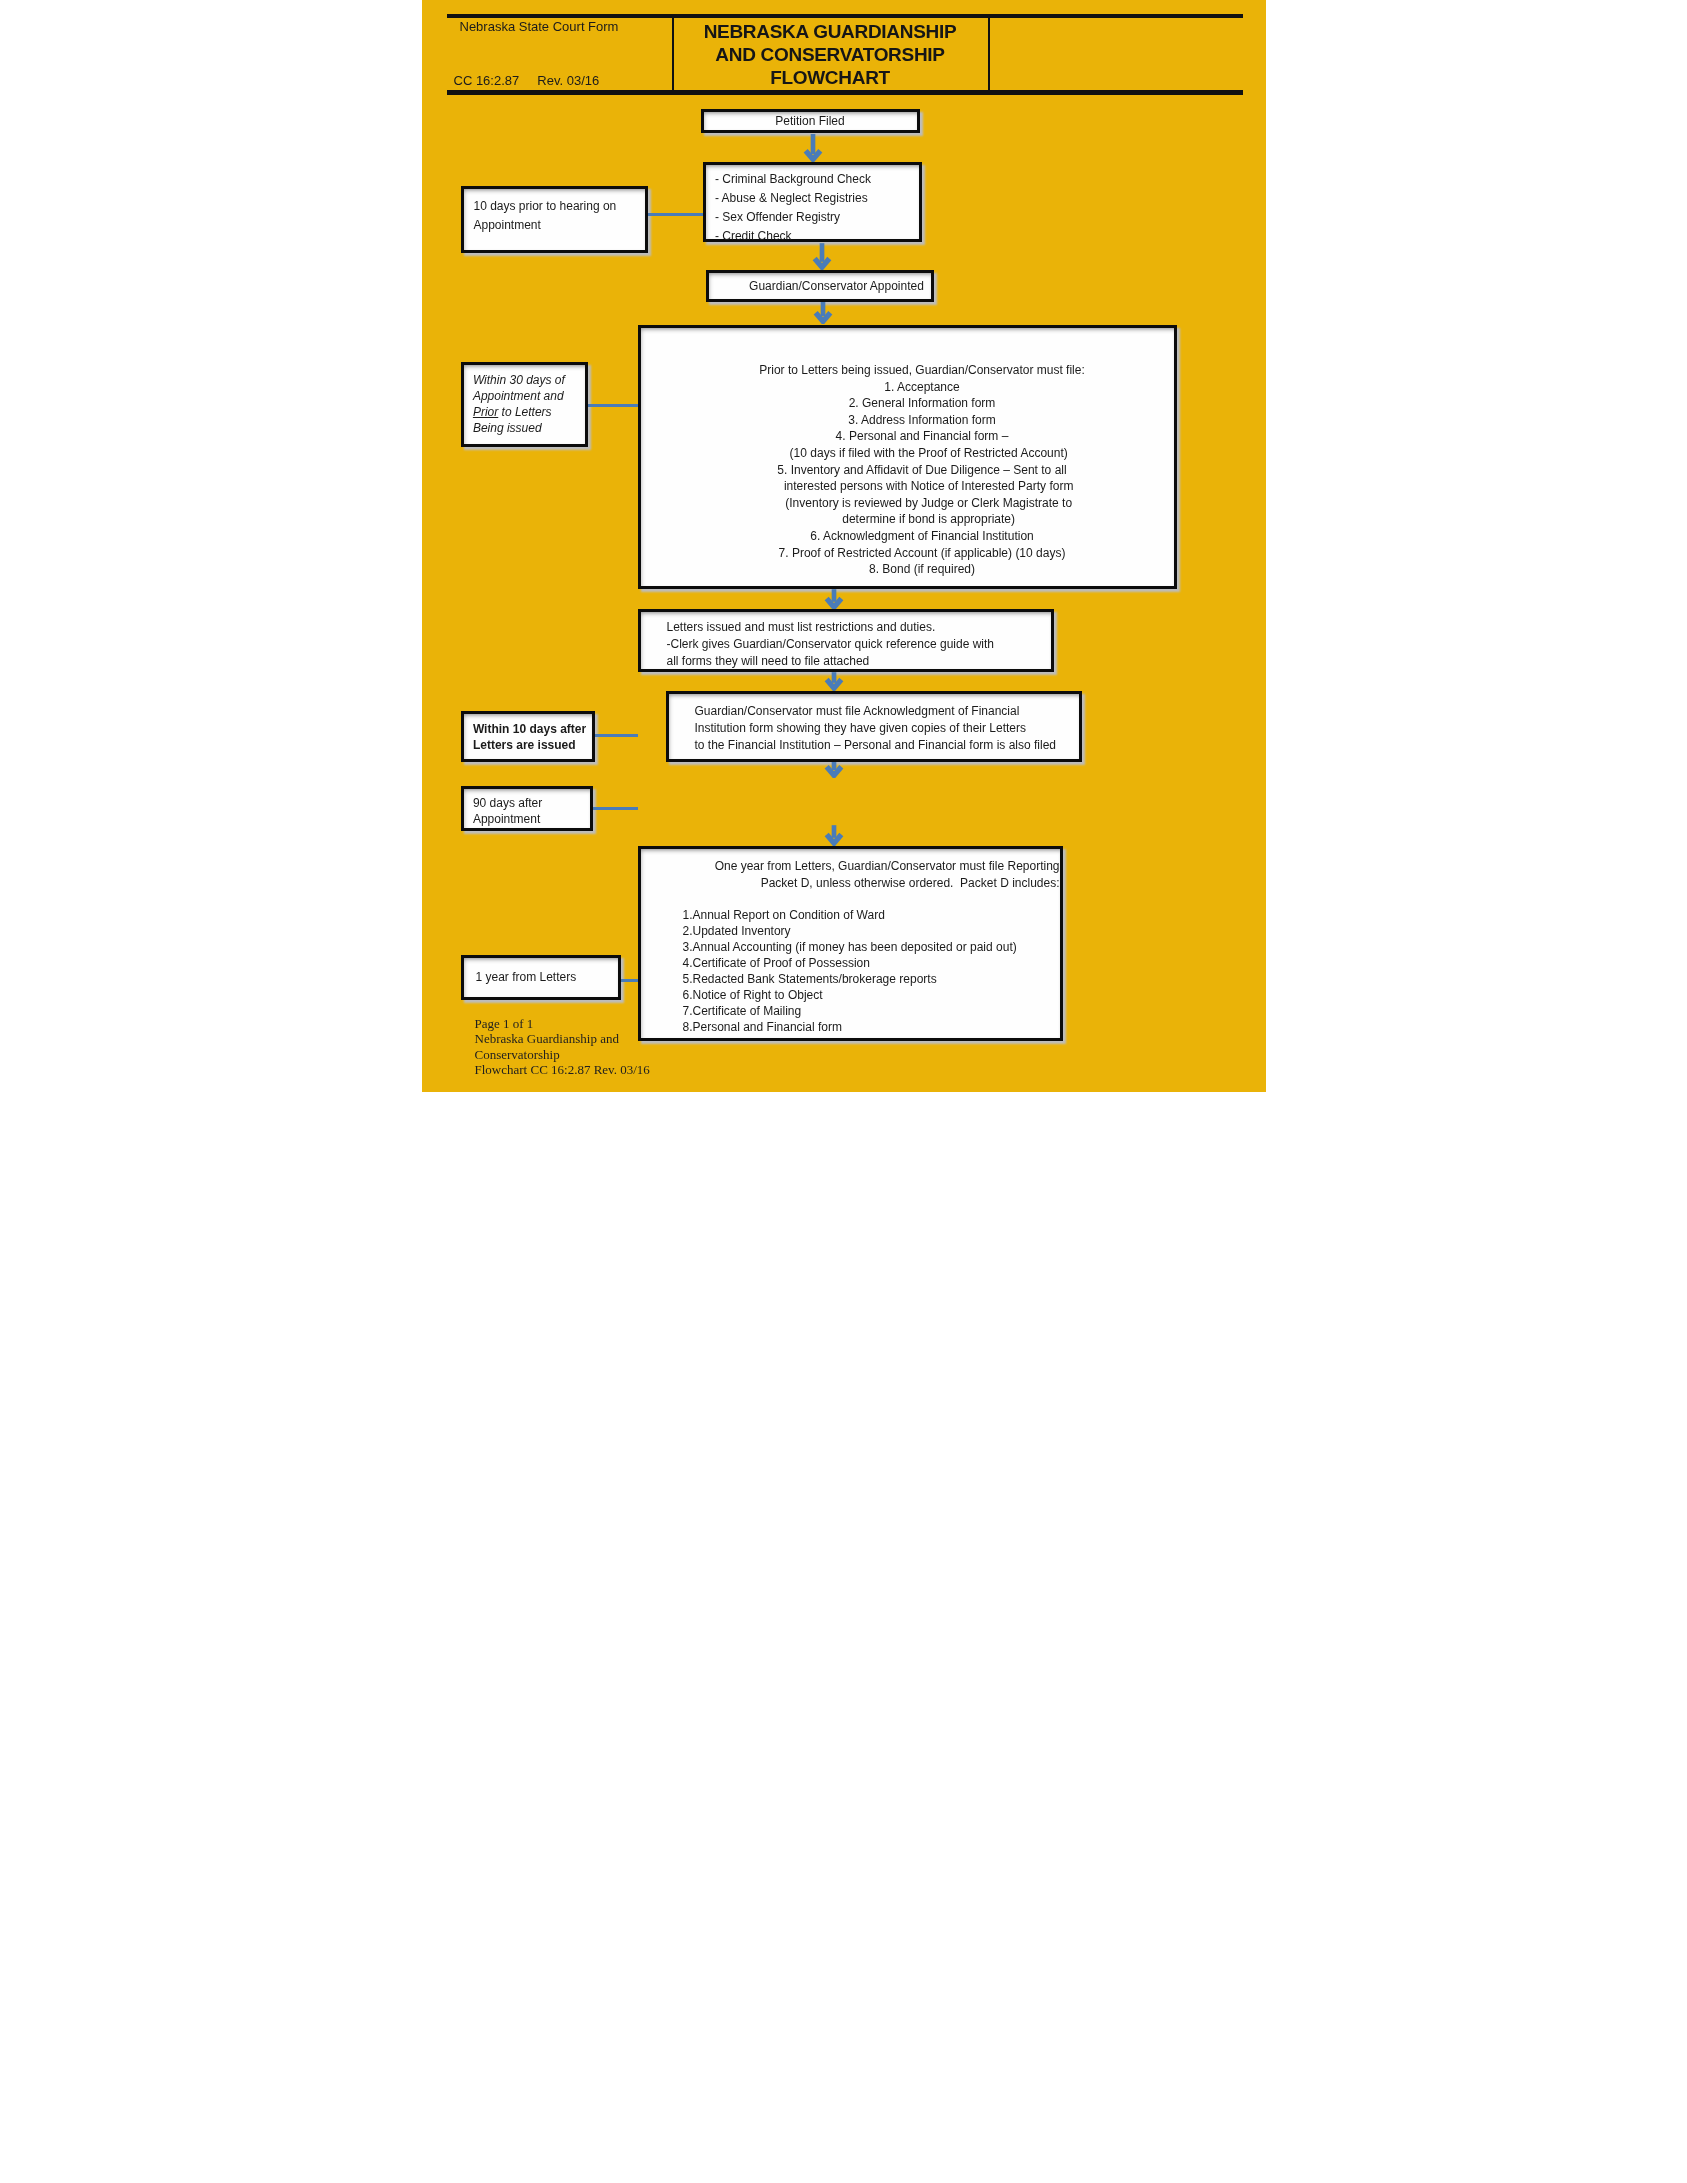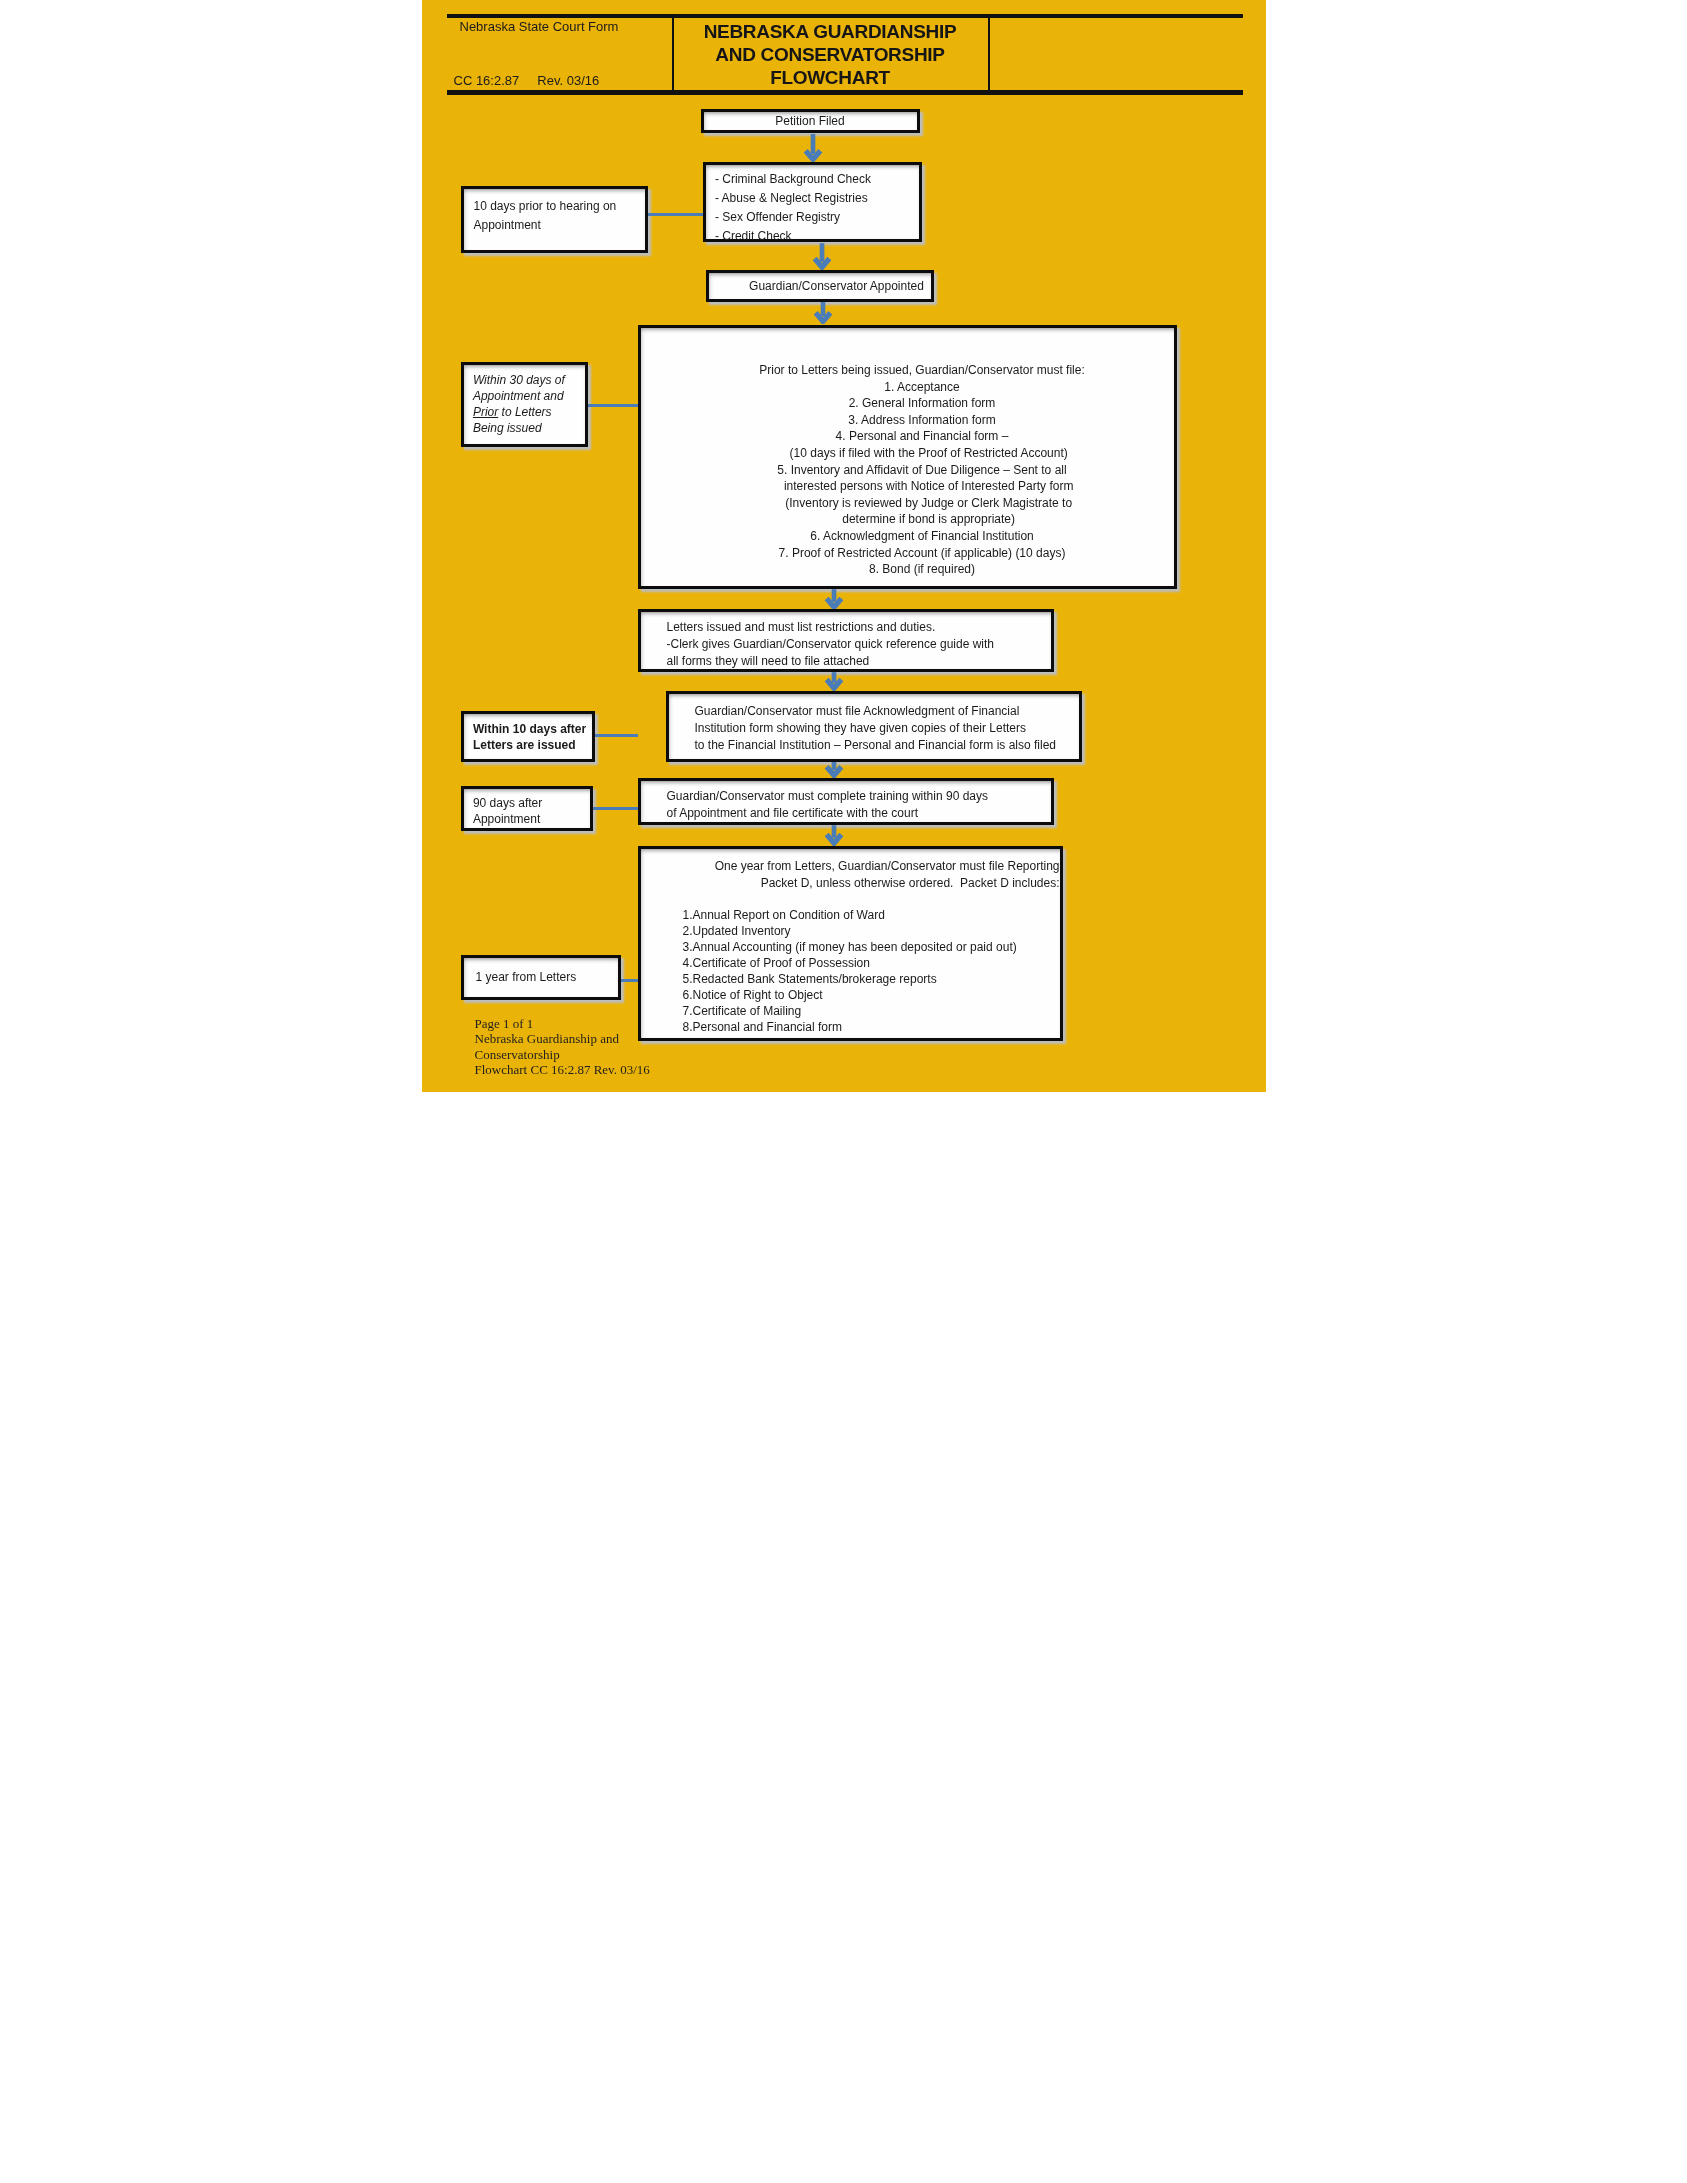--- a/index.html
+++ b/index.html
@@ -140,24 +140,20 @@
     <div class="line">Within 10 days after</div>
     <div class="line">Letters are issued</div>
   </div>
   <div class="hline" style="left:173px;top:734px;width:43px;"></div>
 
   <svg class="arrow" style="left:402px;top:762px;" width="20" height="16" viewBox="0 0 30 24">
     <line x1="15" y1="0" x2="15" y2="12" stroke="#4a7cb8" stroke-width="7"></line>
     <polyline points="4,7 15,20 26,7" fill="none" stroke="#4a7cb8" stroke-width="8"></polyline>
   </svg>
 
-  <div class="box fs18 lh25" style="left:216px;top:778px;width:416px;height:47px;padding:7.4px 0 0 26px;">
-    <div class="line">Guardian/Conservator must complete training within 90 days</div>
-    <div class="line">of Appointment and file certificate with the court</div>
-  </div>
 
   <div class="box fs18 lh24" style="left:39px;top:786px;width:132px;height:45px;padding:6px 0 0 9.4px;">
     <div class="line">90 days after</div>
     <div class="line">Appointment</div>
   </div>
   <div class="hline" style="left:171px;top:807px;width:45px;"></div>
 
   <svg class="arrow" style="left:402px;top:825px;" width="20" height="21" viewBox="0 0 30 31">
     <line x1="15" y1="0" x2="15" y2="19" stroke="#4a7cb8" stroke-width="7"></line>
     <polyline points="4,14 15,27 26,14" fill="none" stroke="#4a7cb8" stroke-width="8"></polyline>

